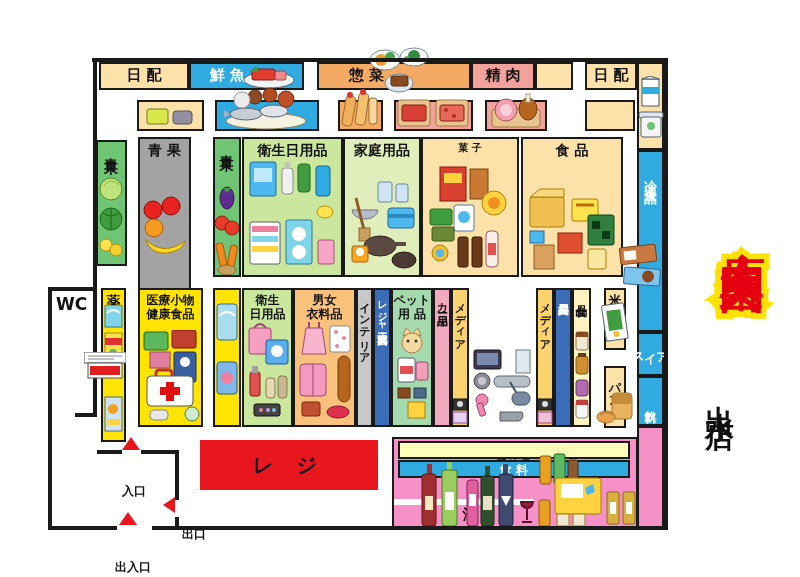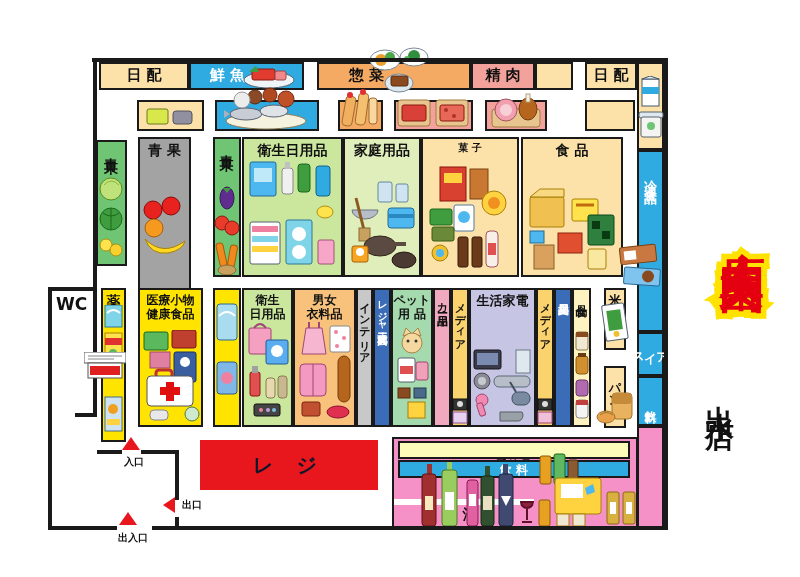--- a/index.html
+++ b/index.html
@@ -11,21 +11,21 @@
   .pre{white-space:pre-line;}
   .lab-v{position:absolute;left:50%;top:5px;transform:translateX(-50%);
          writing-mode:vertical-rl;text-orientation:upright;font-weight:bold;line-height:1;}
   .mid{top:50%;transform:translate(-50%,-50%);}
   .wt{color:#fff;}
   .deco{position:absolute;z-index:3;pointer-events:none;}
   .tri-up{position:absolute;width:0;height:0;border-left:9px solid transparent;
           border-right:9px solid transparent;border-bottom:13px solid #e8161d;z-index:6;}
   .tri-left{position:absolute;width:0;height:0;border-top:8px solid transparent;
             border-bottom:8px solid transparent;border-right:12px solid #e8161d;z-index:6;}
-  .mlabel{position:absolute;font-weight:bold;font-size:10px;z-index:6;text-align:center;}
+  .mlabel{position:absolute;font-weight:bold;font-size:12px;z-index:6;text-align:center;margin-top:28px;}
   .title-wrap{position:absolute;left:686px;top:74px;width:80px;height:304px;z-index:2;}
   .title-txt{position:absolute;left:0;top:0;width:100%;height:100%;display:flex;justify-content:center;
              writing-mode:vertical-rl;text-orientation:upright;font-weight:bold;font-size:46px;
              letter-spacing:5px;line-height:1;}
   .t-stroke{color:#ffe200;-webkit-text-stroke:11px #ffe200;
             text-shadow:0 0 3px #ffe200,0 0 6px #ffe200;}
   .t-fill{color:#e50011;}
   .store-name{position:absolute;left:700px;top:382px;writing-mode:vertical-rl;text-orientation:upright;
               font-weight:bold;font-size:29px;letter-spacing:7px;z-index:2;}
   .reji{position:absolute;left:200px;top:440px;width:178px;height:50px;background:#e8161d;z-index:2;
@@ -122,23 +122,20 @@
     </div>
   <div class="sec" style="left:391px;top:288px;width:42px;height:139px;background:#a5d9ae">
     <span class="lab-h pre" style="font-size:12px">ペット
 用 品</span>
     </div>
   <div class="sec" style="left:433px;top:288px;width:18px;height:139px;background:#f1a9bf">
     <span class="lab-v" style="font-size:11px">カー用品</span>
     </div>
   <div class="sec" style="left:451px;top:288px;width:18px;height:139px;background:#fbd36e">
     <span class="lab-v" style="font-size:11px">メディア</span>
-    </div>
-  <div class="sec" style="left:469px;top:288px;width:67px;height:139px;background:#c6c6e4">
-    <span class="lab-h" style="font-size:13px">生活家電</span>
     </div>
   <div class="sec" style="left:536px;top:288px;width:18px;height:139px;background:#fbd36e">
     <span class="lab-v" style="font-size:11px">メディア</span>
     </div>
   <div class="sec" style="left:554px;top:288px;width:18px;height:139px;background:#3a6cb8">
     <span class="lab-v wt" style="font-size:11px">文具用品</span>
     </div>
   <div class="sec" style="left:572px;top:288px;width:19px;height:139px;background:#fdf2c0">
     <span class="lab-v" style="font-size:12px">食品</span>
     </div>

